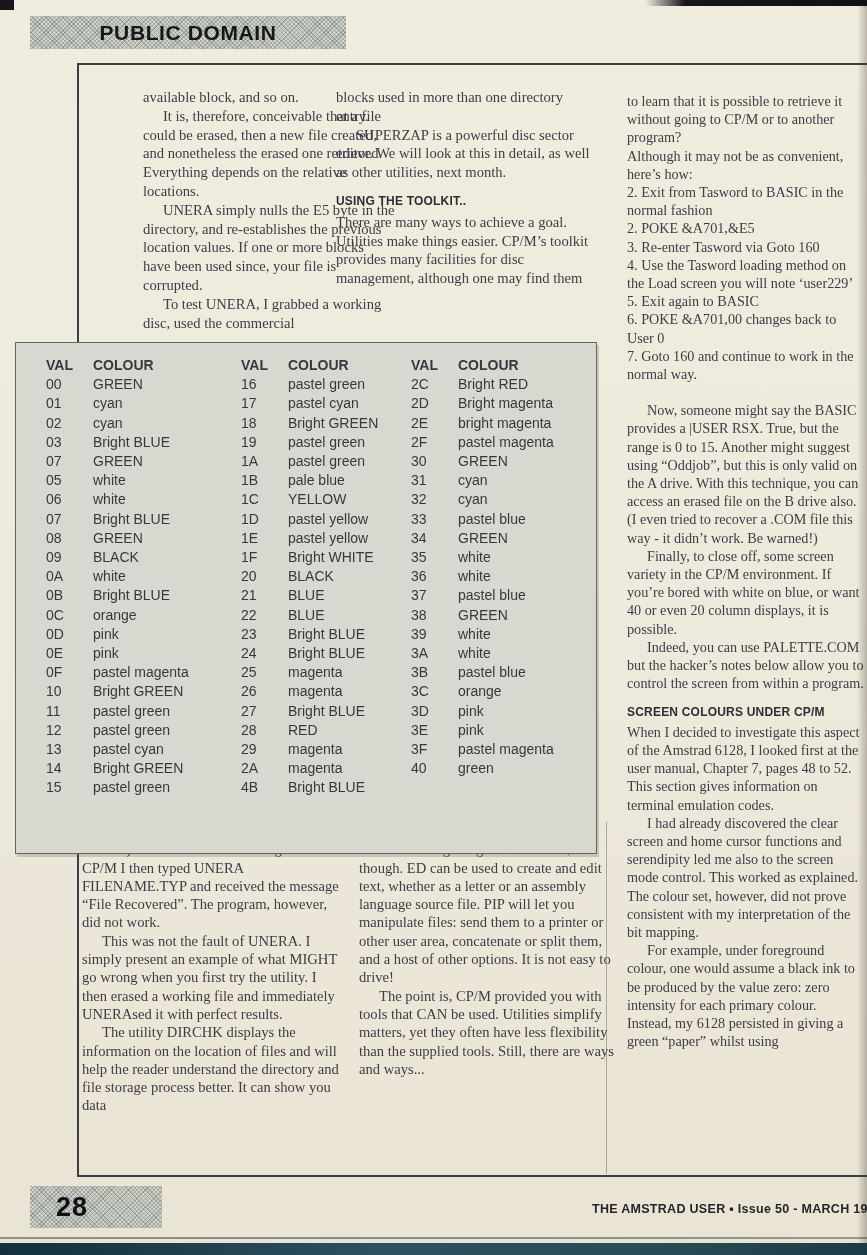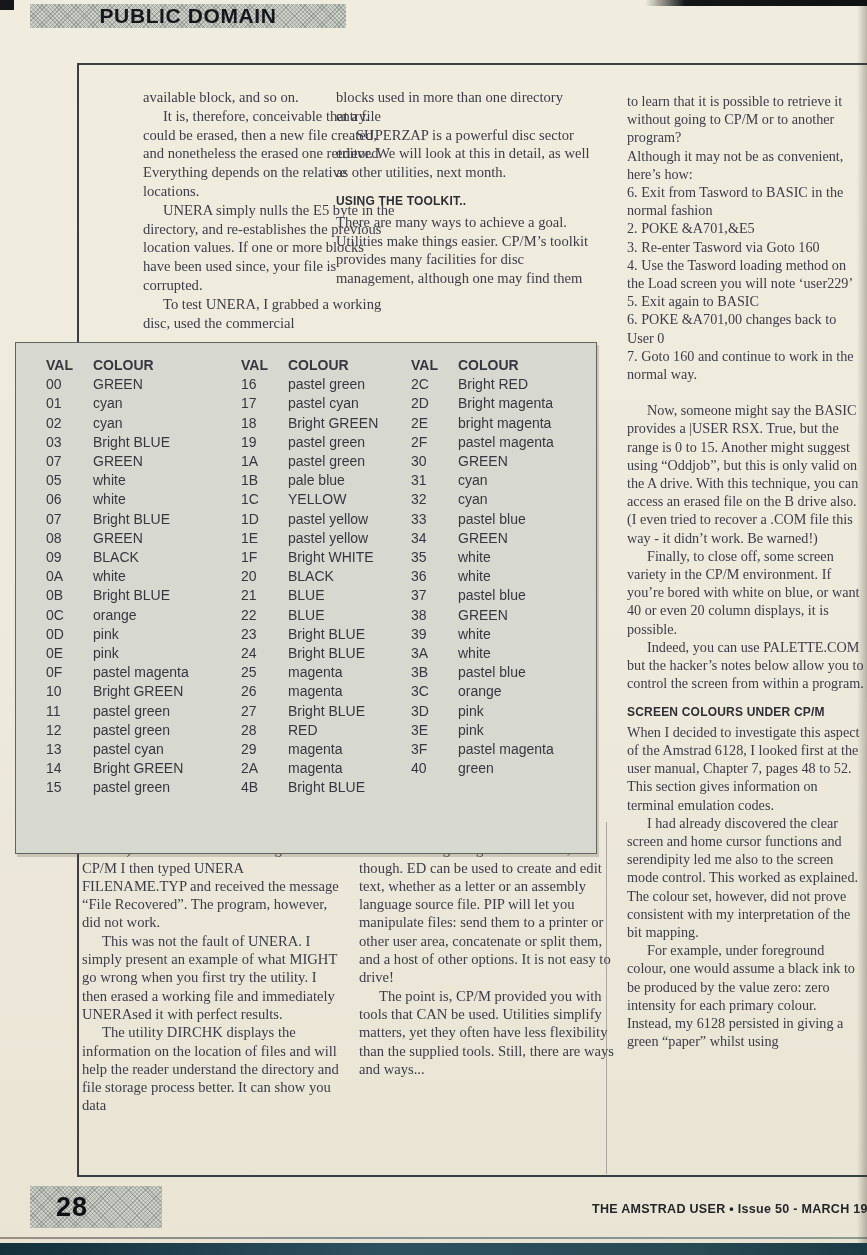--- a/index.html
+++ b/index.html
@@ -22,21 +22,21 @@
   .top-edge { position:absolute; left:645px; right:0; top:0; height:6px;
     background:linear-gradient(90deg, rgba(18,18,22,0), #15161a 18%, #0f1115); z-index:41; }
 
   .hatch {
     background:
       repeating-linear-gradient(45deg,  rgba(85,95,92,.32) 0 1px, rgba(0,0,0,0) 1px 3px),
       repeating-linear-gradient(135deg, rgba(85,95,92,.32) 0 1px, rgba(0,0,0,0) 1px 3px),
       #ced2c8;
   }
   .banner {
-    position:absolute; left:30px; top:4px; width:316px; height:24px;
+    position:absolute; left:30px; top:16px; width:316px; height:33px;
     display:flex; align-items:center; justify-content:center;
     font-family:"Liberation Sans", sans-serif; font-weight:bold;
     font-size:21px; letter-spacing:.6px; color:#16161c;
   }
   .frame {
     position:absolute; left:77px; top:63px; width:823px; height:1114px;
     border:2px solid #3a3e45;
   }
 
   .colblock { position:absolute; color:#3c3c4a; font-size:14.6px; line-height:18.8px; overflow:hidden; }
@@ -117,21 +117,21 @@
   <div class="colblock c2t">
     <p>blocks used in more than one directory entry.</p>
     <p class="indent">SUPERZAP is a powerful disc sector editor. We will look at this in detail, as well as other utilities, next month.</p>
     <div class="subhead">USING THE TOOLKIT..</div>
     <p>There are many ways to achieve a goal. Utilities make things easier. CP/M’s toolkit provides many facilities for disc management, although one may find them</p>
   </div>
 
   <div class="colblock c3">
     <p>to learn that it is possible to retrieve it without going to CP/M or to another program?</p>
     <p>Although it may not be as convenient, here’s how:</p>
-    <p>6. Exit from Tasword to BASIC in the normal fashion</p>
+    <p>2. Exit from Tasword to BASIC in the normal fashion</p>
     <p>2. POKE &amp;A701,&amp;E5</p>
     <p>3. Re-enter Tasword via Goto 160</p>
     <p>4. Use the Tasword loading method on the Load screen you will note ‘user229’</p>
     <p>5. Exit again to BASIC</p>
     <p>6. POKE &amp;A701,00 changes back to User 0</p>
     <p>7. Goto 160 and continue to work in the normal way.</p>
     <div class="gap"></div>
     <p class="indent">Now, someone might say the BASIC provides a |USER RSX. True, but the range is 0 to 15. Another might suggest using “Oddjob”, but this is only valid on the A drive. With this technique, you can access an erased file on the B drive also. (I even tried to recover a .COM file this way - it didn’t work. Be warned!)</p>
     <p class="indent">Finally, to close off, some screen variety in the CP/M environment. If you’re bored with white on blue, or want 40 or even 20 column displays, it is possible.</p>
     <p class="indent">Indeed, you can use PALETTE.COM but the hacker’s notes below allow you to control the screen from within a program.</p>

